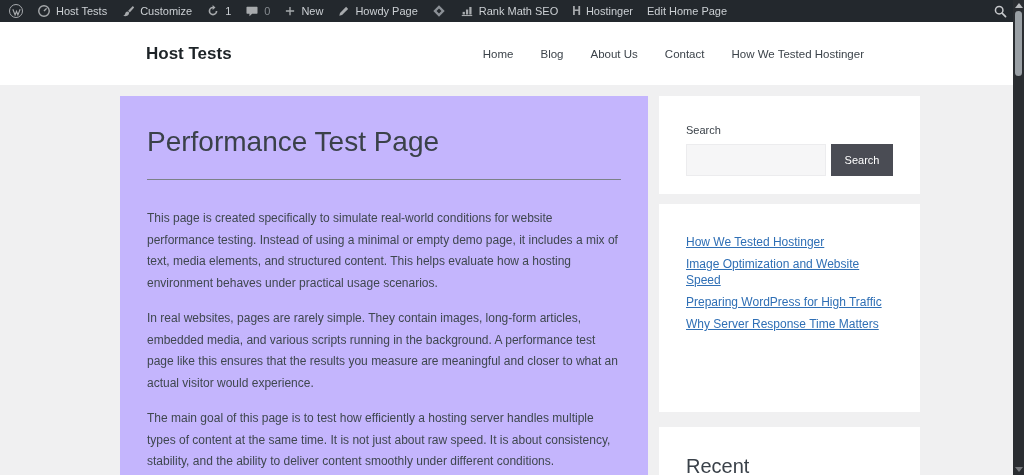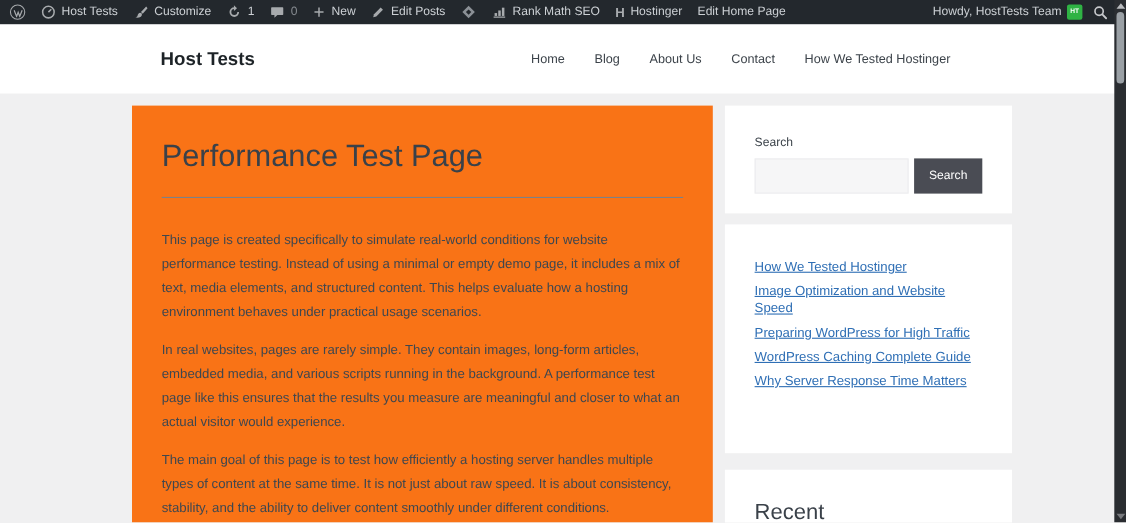--- a/index.html
+++ b/index.html
@@ -28,21 +28,21 @@
   }
   .hostinger-h{font-weight:800;font-size:12px;color:#a7aaad;line-height:1;}
   
   .site-header{position:absolute;top:22px;left:0;width:1024px;height:63px;background:#ffffff;}
   .header-inner{position:absolute;left:146px;right:160px;top:0;height:100%;display:flex;align-items:center;justify-content:space-between;}
   .site-title{font-size:17px;font-weight:700;color:#1d2327;cursor:pointer;}
   .main-nav{display:flex;gap:27px;}
   .main-nav a{font-size:11.5px;color:#3c434a;text-decoration:none;cursor:pointer;}
   
   .content-card{
-    position:absolute;left:120px;top:96px;width:528px;height:379px;background:#f97316;
+    position:absolute;left:120px;top:96px;width:528px;height:379px;background:#c4b5fd;
     padding:30px 27px;box-sizing:border-box;overflow:hidden;
   }
   .page-title{font-size:28px;font-weight:400;color:#3a4149;margin:0;line-height:1.15;}
   .title-rule{border:none;border-top:1px solid #7c8188;margin:21px 0 0 0;}
   .content-card p{font-size:12px;line-height:21.5px;color:#3f474f;margin:0 0 14px 0;}
   .content-card p.first{margin-top:28px;}
   .section-heading{font-size:20px;font-weight:400;color:#3a4149;margin:22px 0 13px 0;}
   
   .sidebar-card{position:absolute;left:659px;width:261px;background:#ffffff;box-sizing:border-box;}
   .card-search{top:96px;height:98px;padding:28px 27px;}
@@ -121,21 +121,21 @@
         </svg>
     </span>
     <span>New</span>
   </div>
   <div class="ab-item">
     <span>
       <svg width="13" height="13" viewBox="0 0 16 16">
           <path d="M2.8 13.2 l.9-3.4 7.5-7.5 2.5 2.5 -7.5 7.5 Z" fill="#a7aaad"></path>
         </svg>
     </span>
-    <span>Edit Posts</span>
+    <span>Howdy Page</span>
   </div>
   <div class="ab-item">
     <span>
       <svg width="14" height="14" viewBox="0 0 16 16">
           <path fill-rule="evenodd" d="M8 1.5 L14.5 8 L8 14.5 L1.5 8 Z M8 5.2 L10.8 8 L8 10.8 L5.2 8 Z" fill="#8b9096"></path>
         </svg>
     </span>
   </div>
   <div class="ab-item">
     <span>
@@ -150,26 +150,20 @@
   </div>
   <div class="ab-item">
     <span class="hostinger-h">H</span>
     <span>Hostinger</span>
   </div>
   <div class="ab-item">
     <span>Edit Home Page</span>
   </div>
   <div class="ab-spacer"></div>
   <div class="ab-right">
-    <div class="ab-item" style="padding:0;">
-      <span>Howdy, HostTests Team</span>
-      <span class="avatar">
-          <span>HT</span>
-        </span>
-    </div>
     <div class="ab-item" style="padding:0;">
       <span>
         <svg width="15" height="15" viewBox="0 0 16 16">
             <circle cx="6.6" cy="6.6" r="4" fill="none" stroke="#c6c8cb" stroke-width="1.6"></circle>
             <line x1="9.7" y1="9.7" x2="13.4" y2="13.4" stroke="#c6c8cb" stroke-width="1.8" stroke-linecap="round"></line>
           </svg>
       </span>
     </div>
   </div>
 </div>
@@ -201,21 +195,20 @@
   <div class="search-row">
     <input class="search-input" type="text" value="" style="">
     <button class="search-button">Search</button>
   </div>
 </div>
 
 <div class="sidebar-card card-posts">
   <a class="post-link">How We Tested Hostinger</a>
   <a class="post-link">Image Optimization and Website Speed</a>
   <a class="post-link">Preparing WordPress for High Traffic</a>
-  <a class="post-link">WordPress Caching Complete Guide</a>
   <a class="post-link">Why Server Response Time Matters</a>
 </div>
 
 <div class="sidebar-card card-partial">
   <h2 class="widget-title">Recent</h2>
 </div>
 
 <div class="scrollbar">
   <div class="sb-up"></div>
   <div class="sb-thumb"></div>

